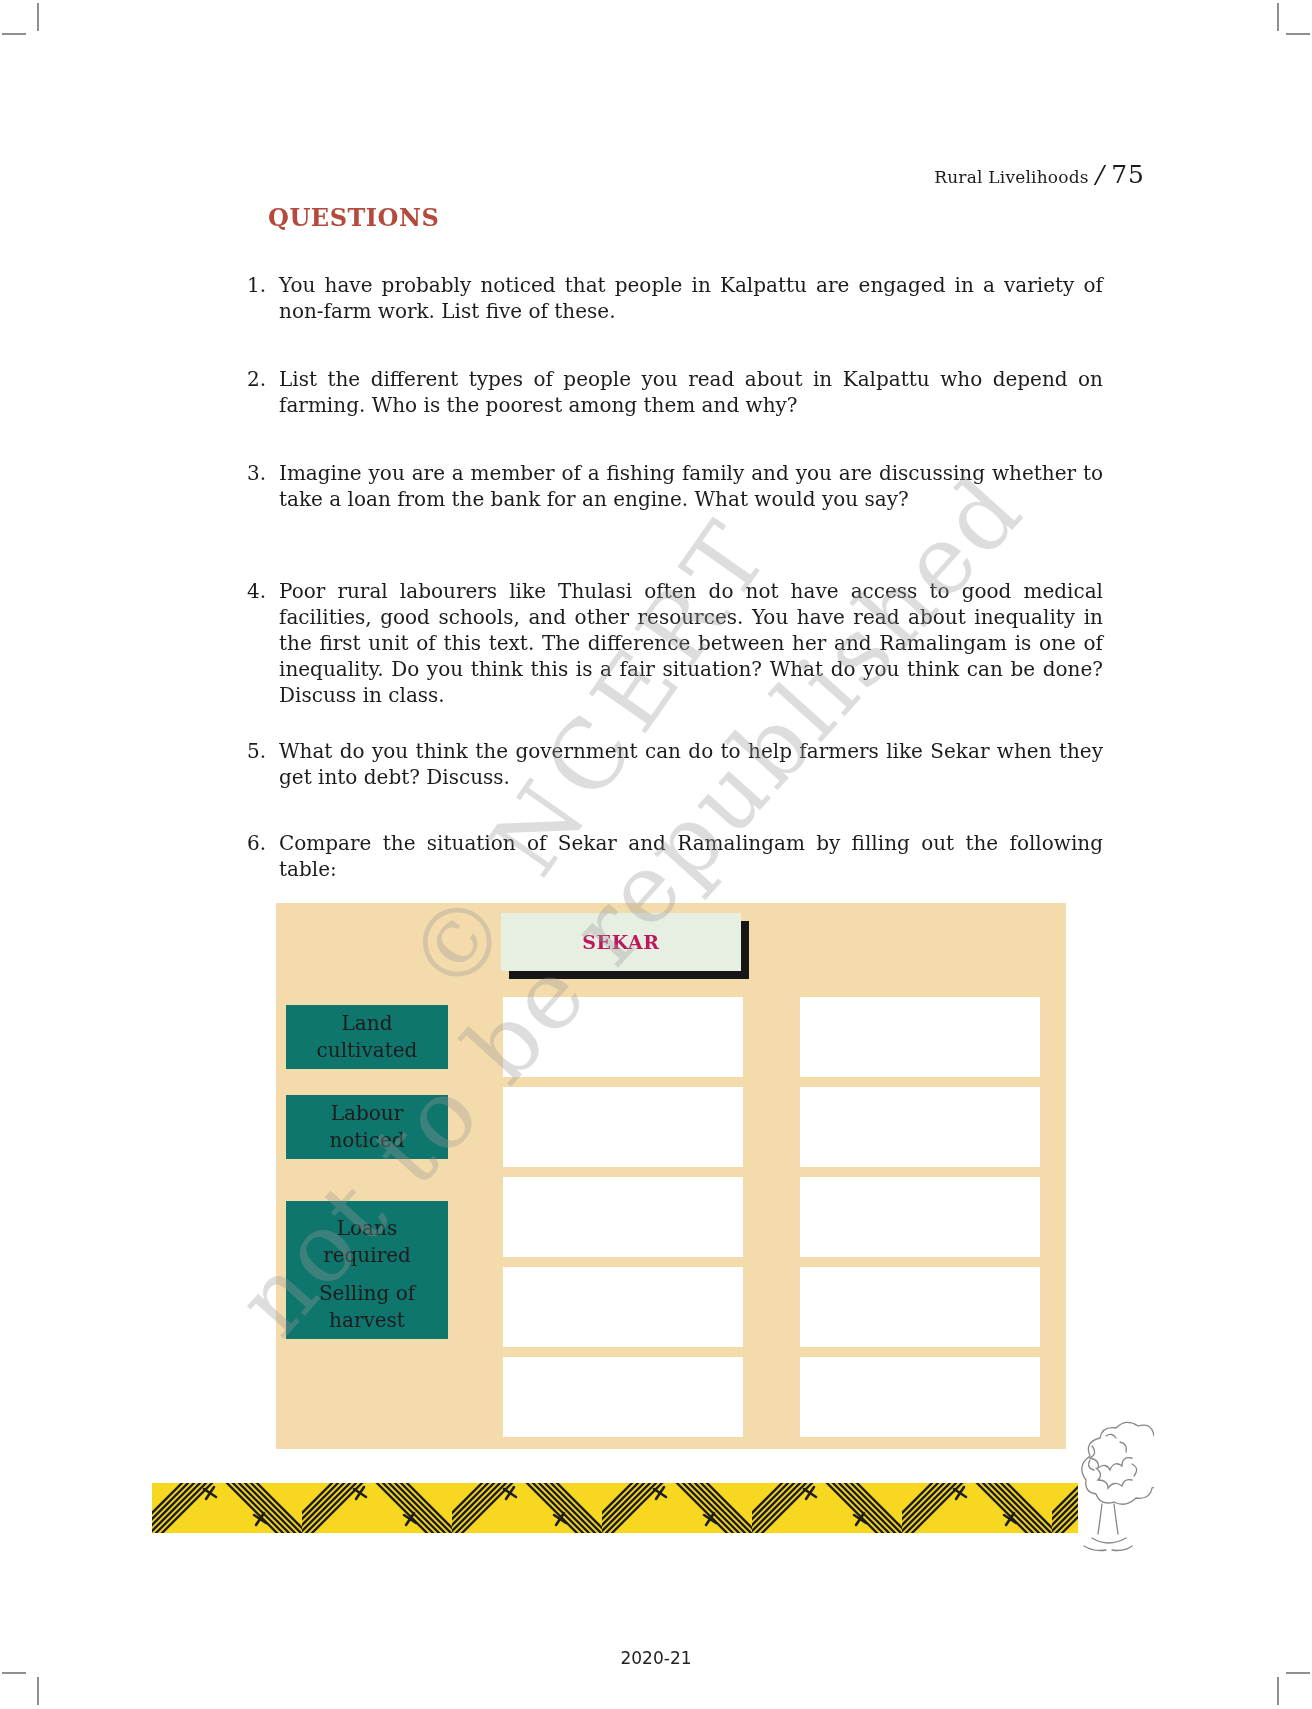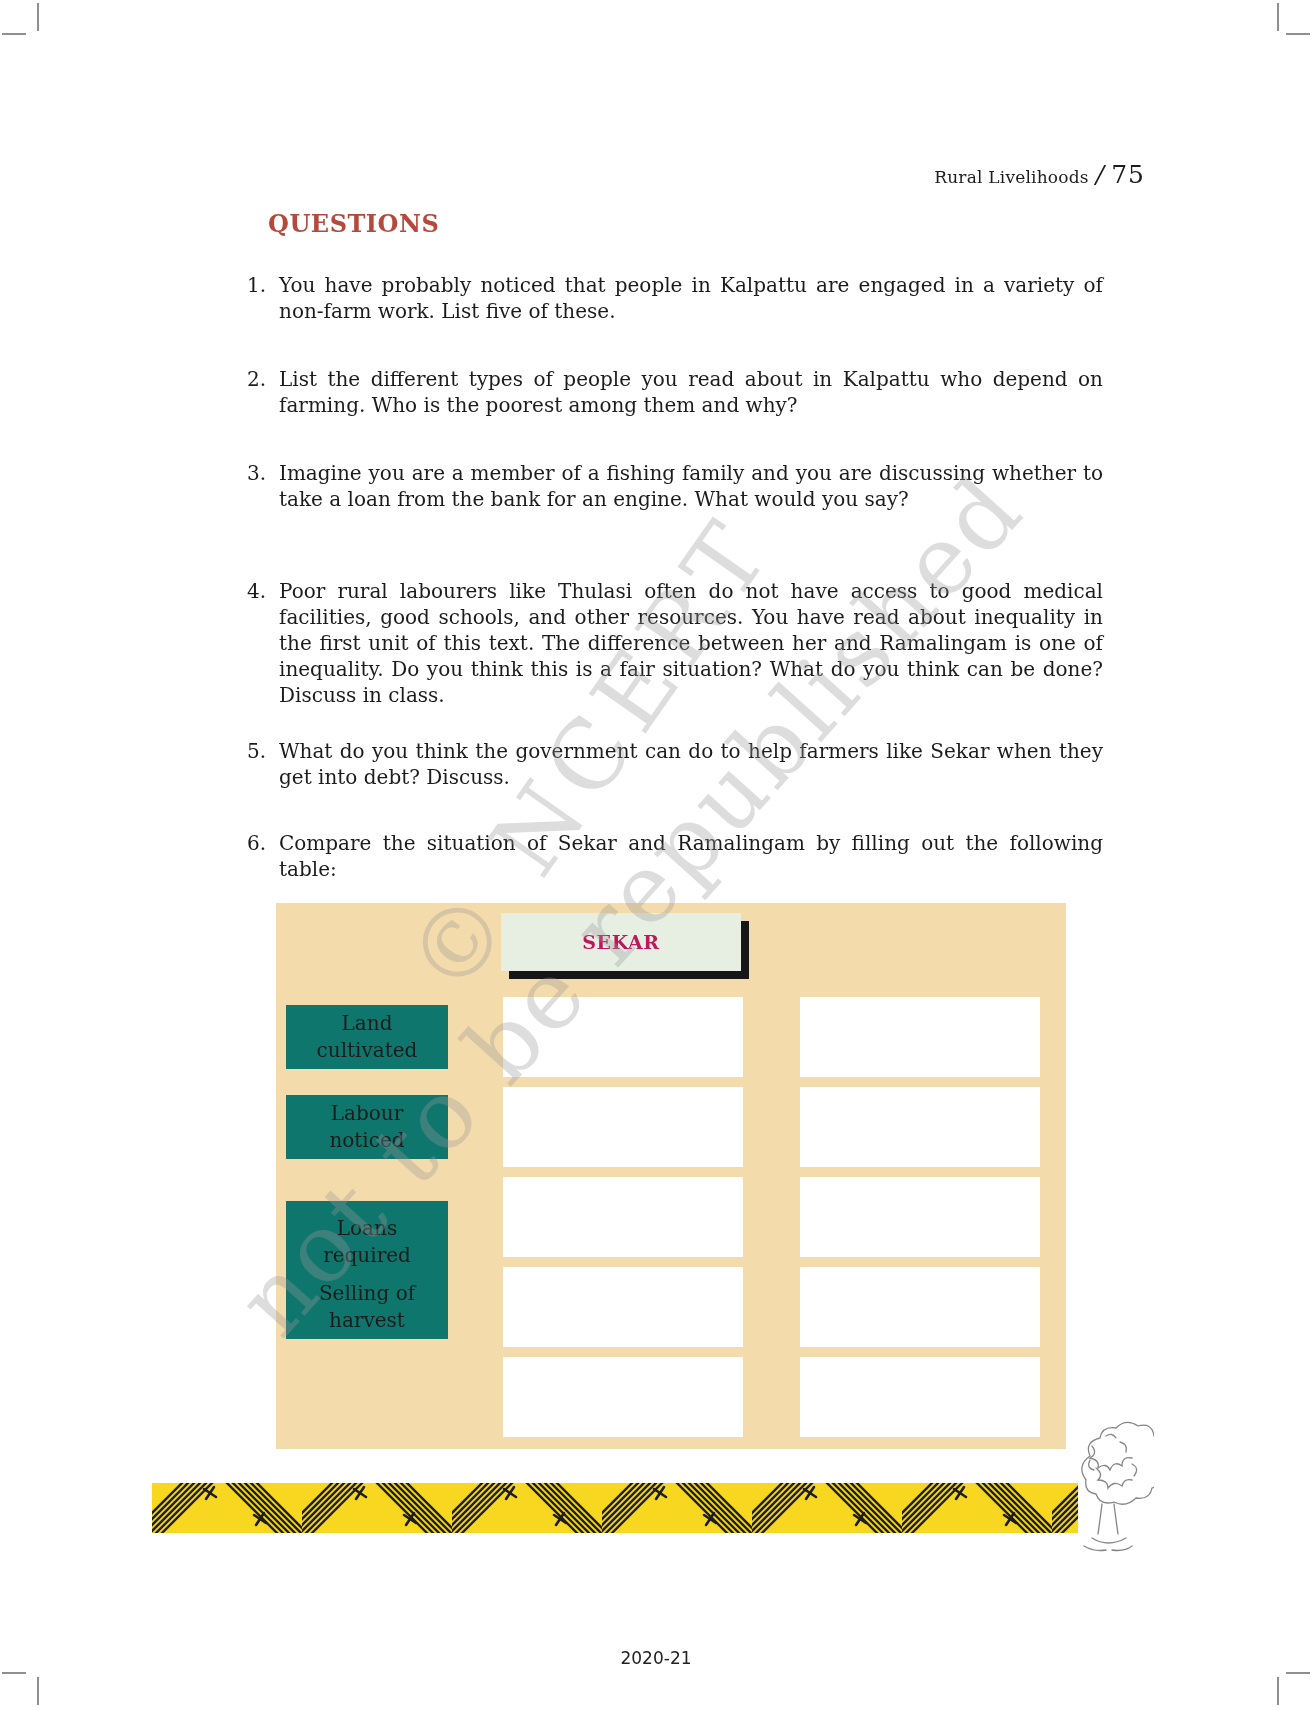--- a/index.html
+++ b/index.html
@@ -13,21 +13,21 @@
   .page-header{
     position:absolute;top:160px;right:167px;display:flex;align-items:baseline;gap:7px;
     white-space:nowrap;
   }
   .page-header .section{font-size:17px;letter-spacing:.2px;}
   .page-header .slash{font-size:25px;font-style:italic;}
   .page-header .pagenum{font-size:25px;letter-spacing:1px;}
   
   .questions-heading{
     position:absolute;left:268px;top:203px;font-size:24px;font-weight:bold;
-    color:#b5493c;letter-spacing:.5px;margin-top:6px;
+    color:#b5493c;letter-spacing:.5px;
   }
   
   .q{
     position:absolute;left:247px;width:856px;display:flex;align-items:flex-start;
     font-size:20px;line-height:26px;
   }
   .q .num{flex:0 0 32px;white-space:nowrap;}
   .q .qtext{flex:1;text-align:justify;}
   
   .cmp-table{

